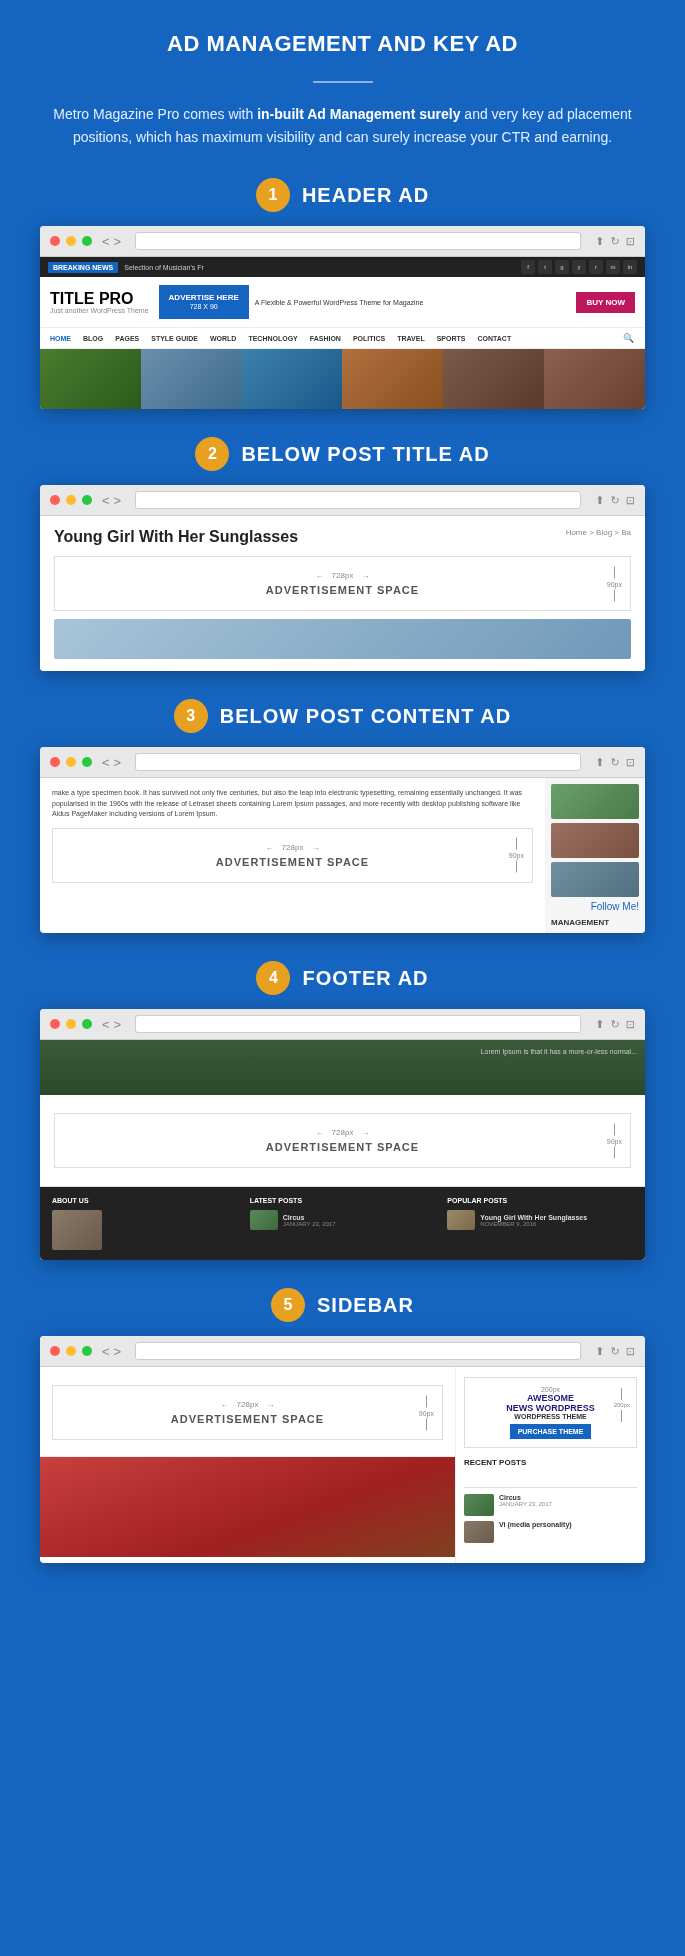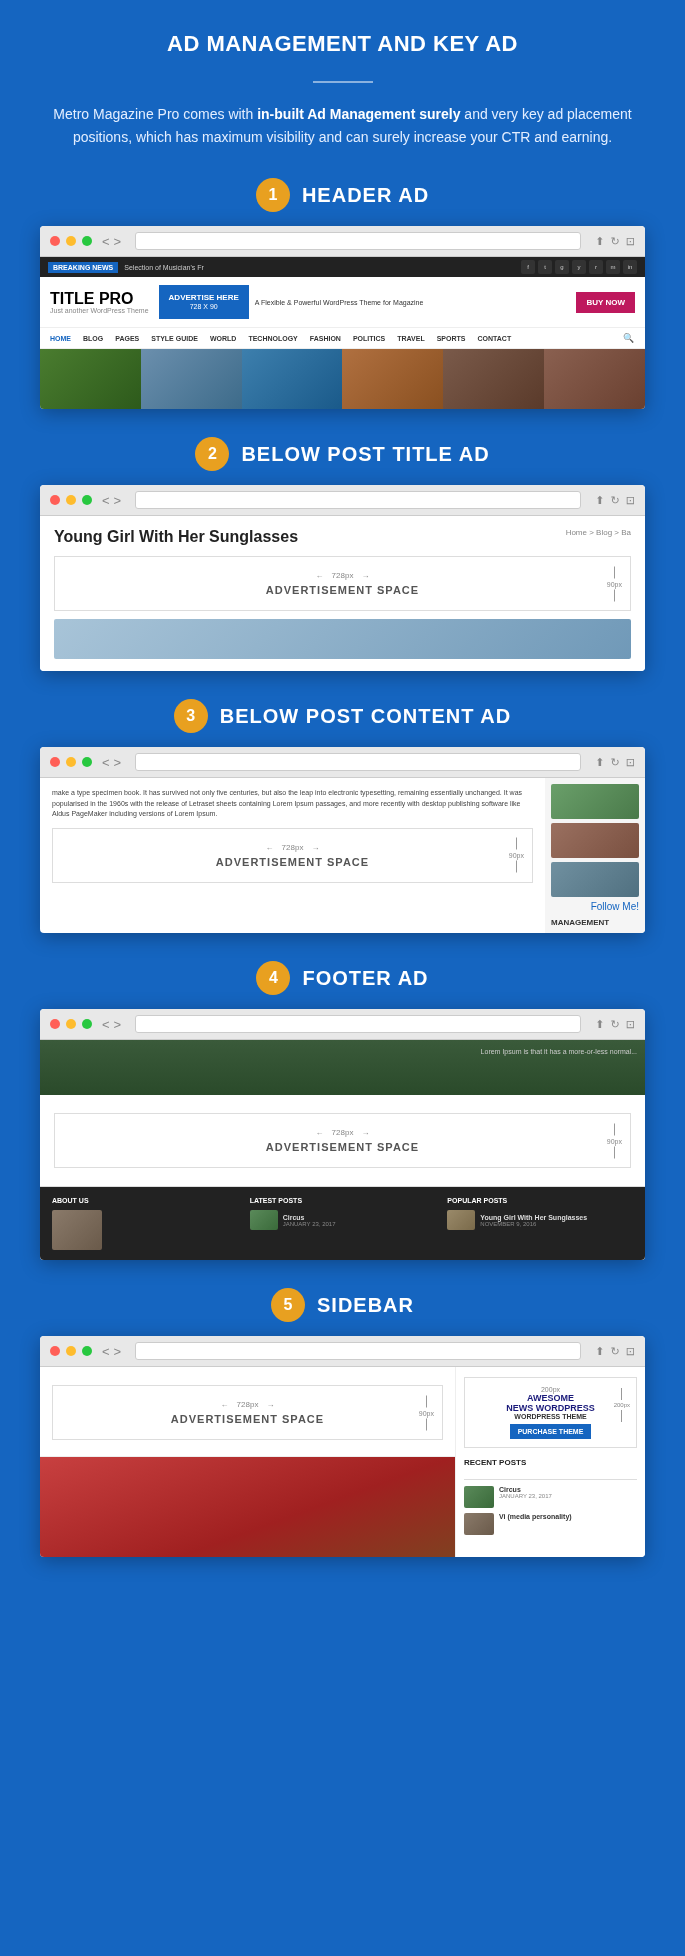--- a/index.html
+++ b/index.html
@@ -558,21 +558,21 @@
       display: inline-block;
       margin-top: 4px;
       font-weight: 700;
     }
 
     .s5-recent-posts-title {
       font-size: 8px;
       font-weight: 700;
       color: #222;
       border-bottom: 1px solid #ddd;
-      padding-bottom: 12px;
+      padding-bottom: 20px;
       margin-bottom: 6px;
       text-transform: uppercase;
     }
 
     .s5-recent-post {
       display: flex;
       gap: 5px;
       margin-bottom: 5px;
     }
 

